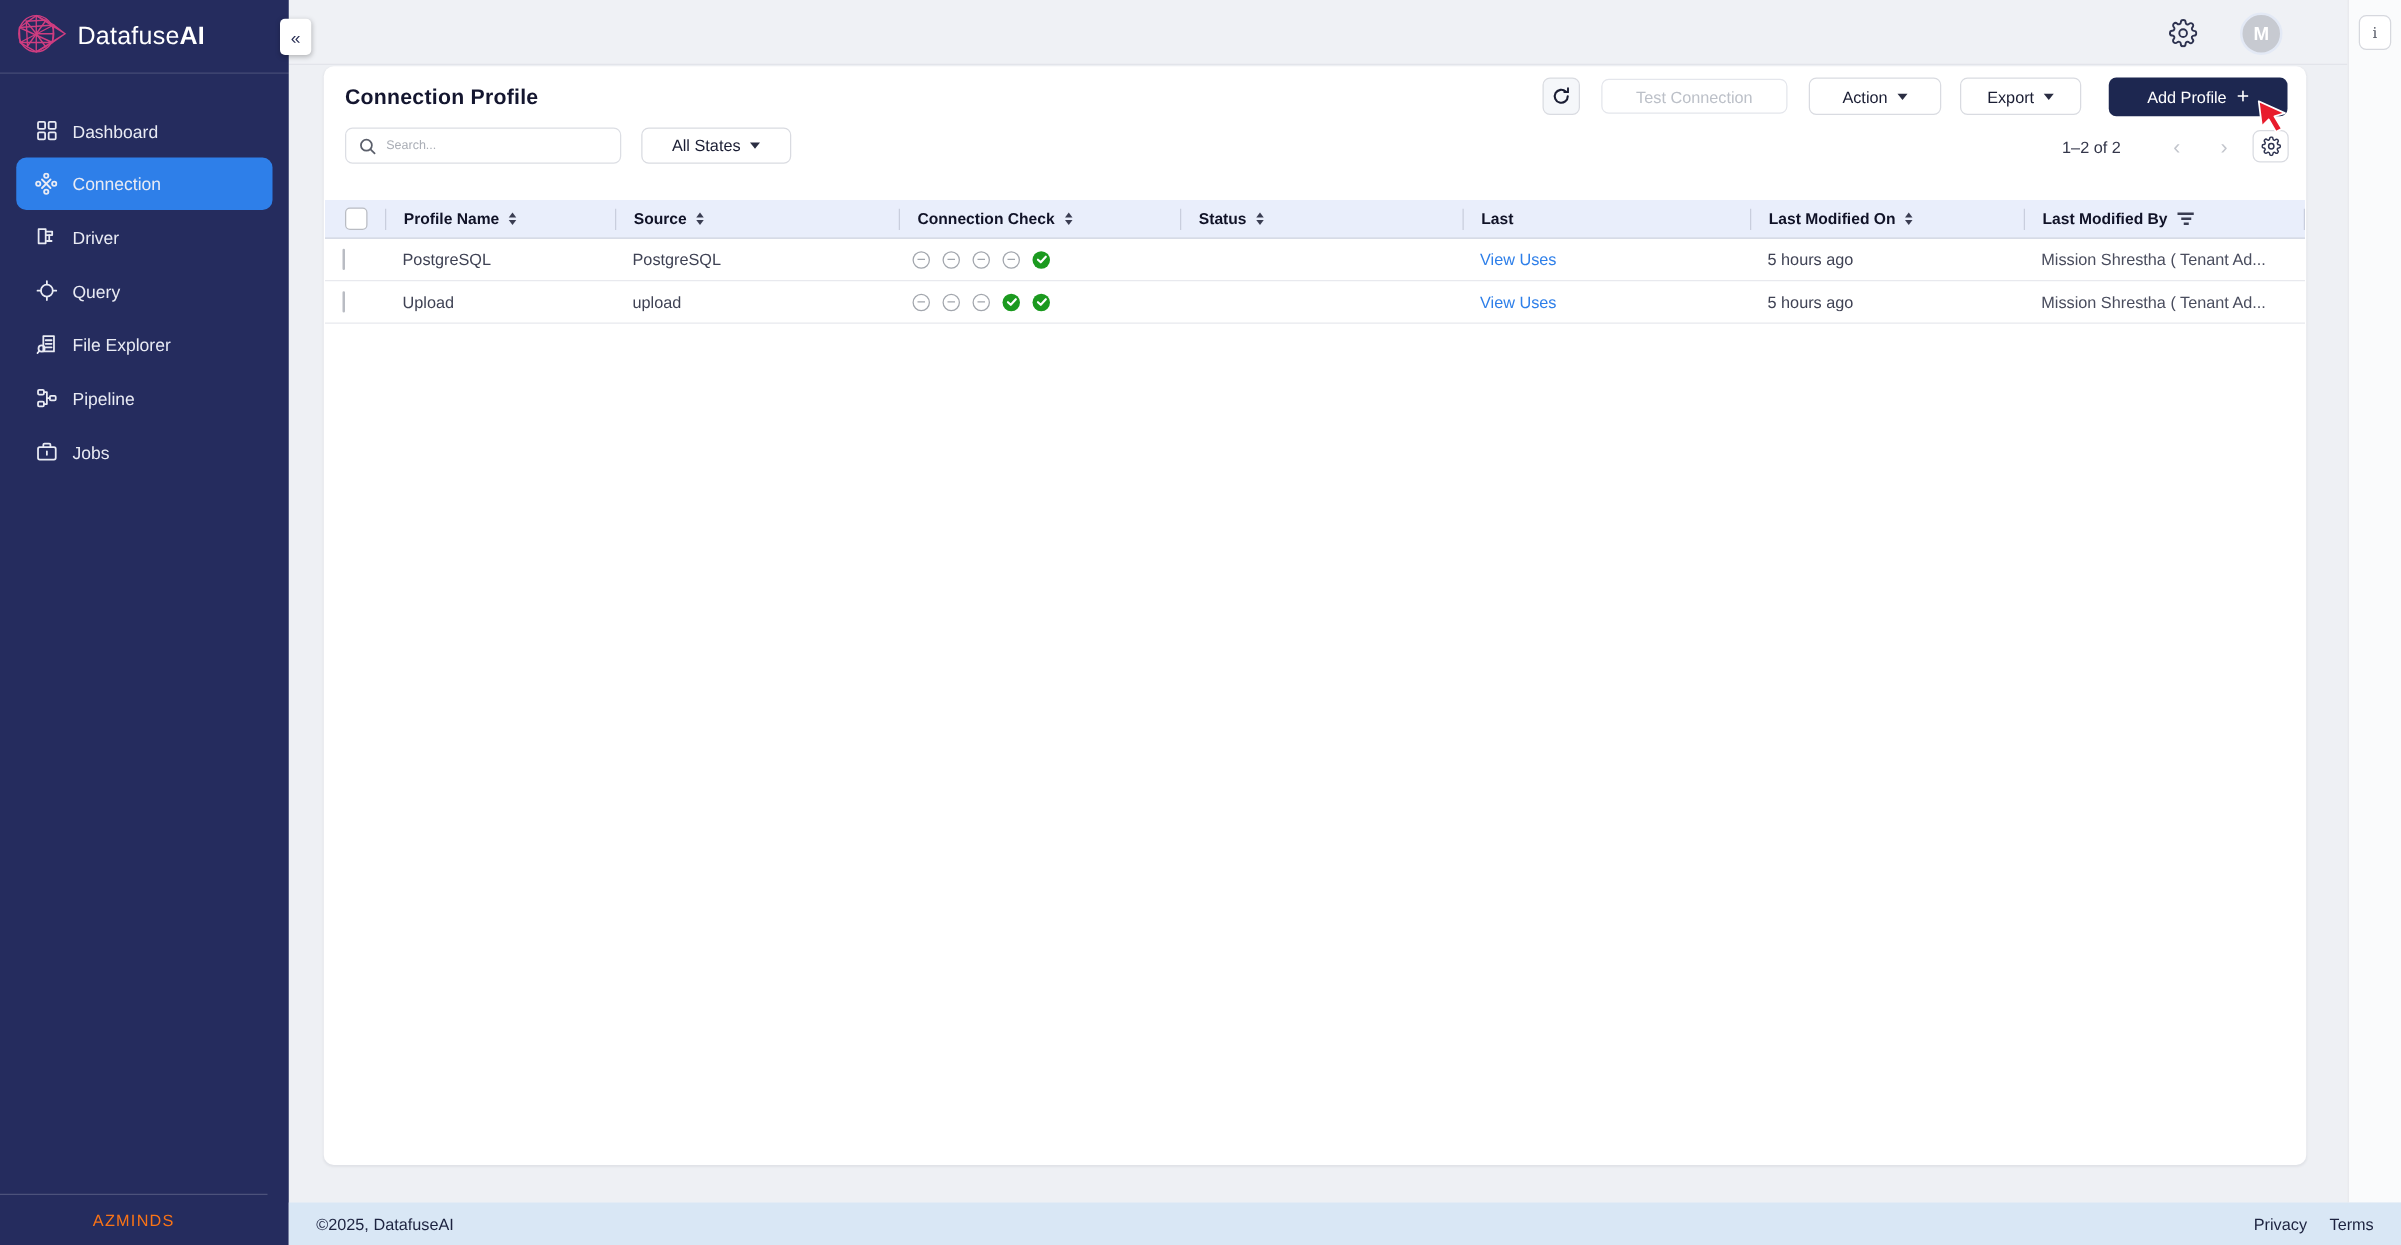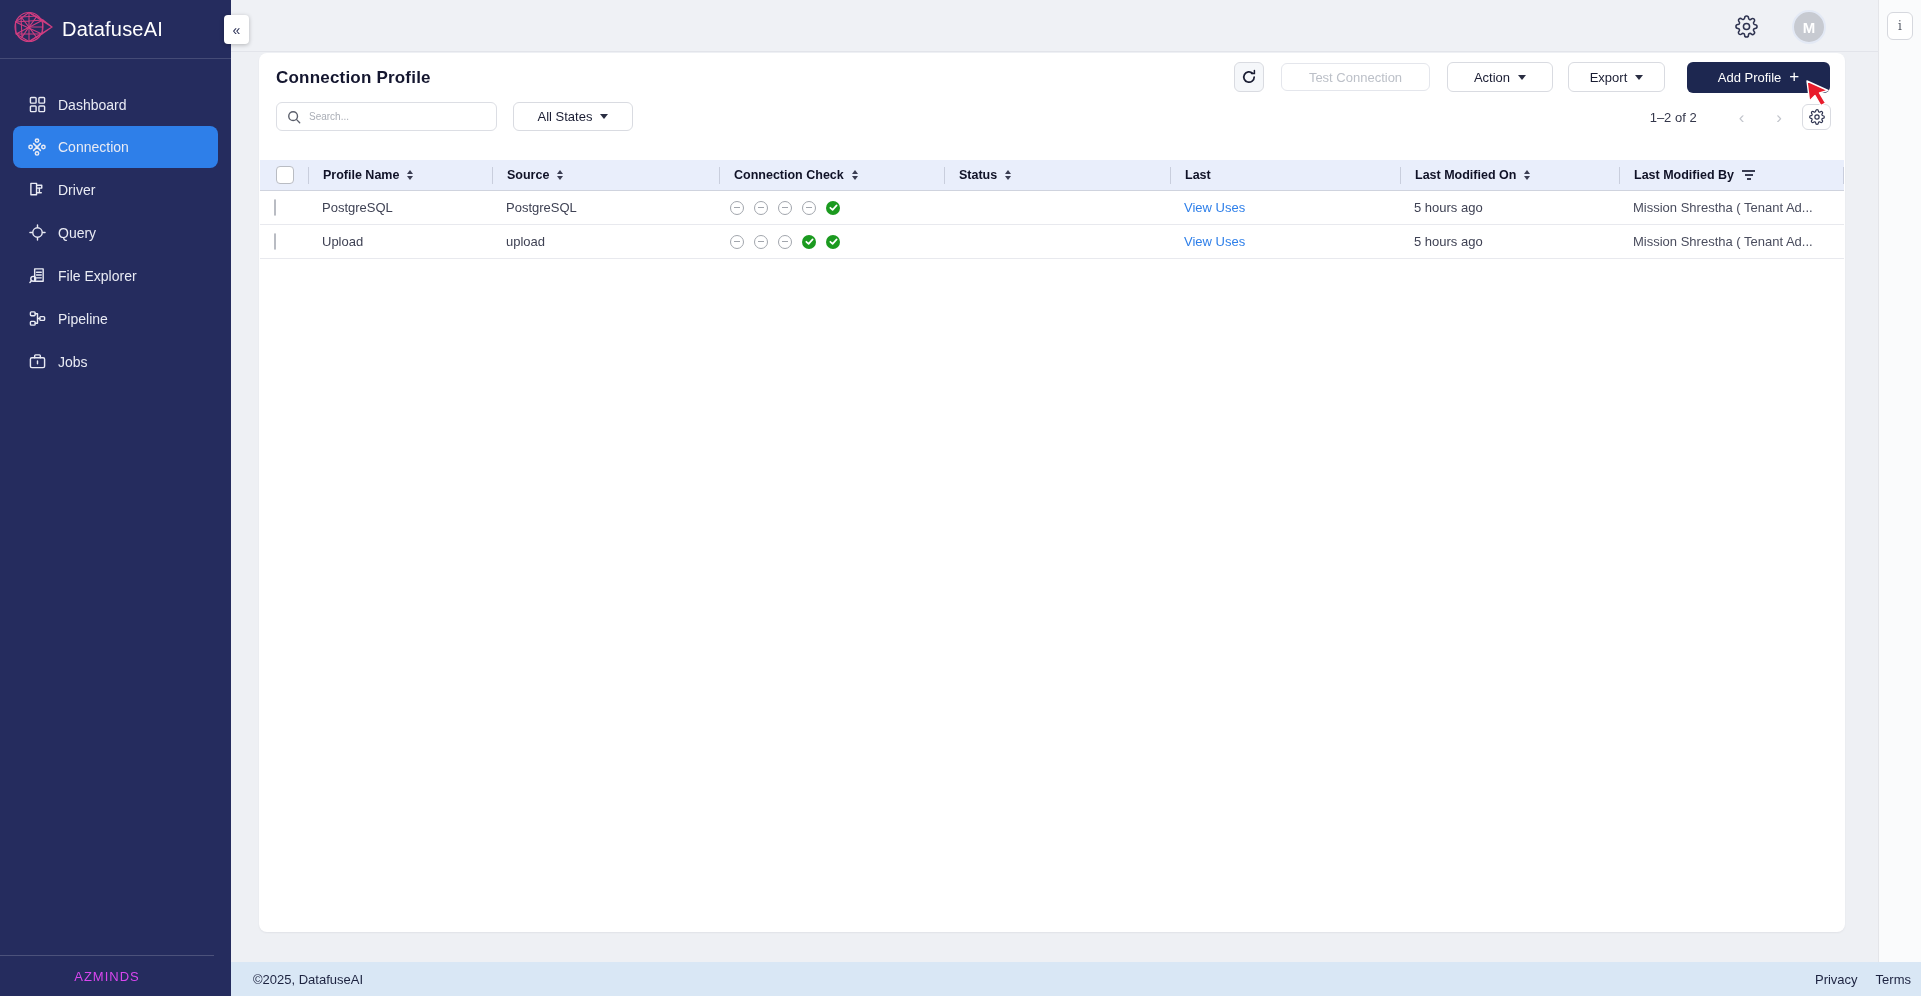--- a/index.html
+++ b/index.html
@@ -3,43 +3,43 @@
 <meta charset="utf-8">
 <style>
   * { margin:0; padding:0; box-sizing:border-box; }
   html,body { width:1921px; height:996px; overflow:hidden; }
   body { font-family:"Liberation Sans", sans-serif; background:#eef0f4; position:relative; color:#3d4152; }
 
   
   .sidebar { position:absolute; left:0; top:0; width:231px; height:996px; background:#252c5e; z-index:5; }
   .brand { height:59px; display:flex; align-items:center; padding-left:12px; border-bottom:1px solid rgba(255,255,255,.15); }
   .brand-text { color:#fff; font-size:20px; margin-left:8px; letter-spacing:.2px; }
-  .brand-text b { font-weight:400;text-align:center; }
+  .brand-text b { font-weight:700;text-align:center; }
   .collapse-btn { position:absolute; left:224px; top:15px; width:25px; height:29px; background:#fff; border-radius:4px; box-shadow:0 1px 4px rgba(0,0,0,.25); display:flex; align-items:center; justify-content:center; font-size:14px; color:#2a2f55; cursor:pointer; z-index:9; }
   .nav { padding:24px 0 0 0; }
   .nav-item { height:43px; display:flex; align-items:center; padding-left:28px; color:#e9ebf4; font-size:14px; cursor:pointer; position:relative; }
   .nav-item .nicon { width:18px; height:18px; margin-right:12px; display:inline-flex; align-items:center; justify-content:center; flex:0 0 18px; }
   .nav-item.active { background:#2e7fe9; border-radius:8px; margin:0 13px; padding-left:15px; height:42px; }
   .nav-item.active .nicon { margin-right:12px; }
   svg.sic { stroke:#e9ebf4; fill:none; stroke-width:1.5; stroke-linecap:round; stroke-linejoin:round; }
-  .sidebar-bottom { position:absolute; left:0; right:17px; bottom:0; height:41px; border-top:1px solid rgba(255,255,255,.18); display:flex; align-items:center; justify-content:center; color:#d946ef; font-size:13px; letter-spacing:1px; }
+  .sidebar-bottom { position:absolute; left:0; right:17px; bottom:0; height:41px; border-top:1px solid rgba(255,255,255,.18); display:flex; align-items:center; justify-content:center; color:#f97316; font-size:13px; letter-spacing:1px; }
 
   
   .topbar { position:absolute; left:231px; top:0; width:1647px; height:52px; background:#eff1f5; border-bottom:1px solid #e2e4ea; }
   .topbar-gear { position:absolute; right:120px; top:15px; width:23px; height:23px; cursor:pointer; }
   .avatar { position:absolute; right:52px; top:10px; width:34px; height:34px; border-radius:50%; background:#c7cad1; border:2px solid #e3e9f5; color:#fff; font-size:15px; font-weight:700; display:flex; align-items:center; justify-content:center; cursor:pointer; }
 
   
   .right-strip { position:absolute; right:0; top:0; width:43px; height:962px; background:#fafbfc; border-left:1px solid #e4e5e9; z-index:4; }
   .info-btn { position:absolute; left:8px; top:12px; width:26px; height:28px; background:#fff; border:1px solid #d6d8de; border-radius:6px; font-family:"DejaVu Serif", serif; font-size:12px; color:#555a66; display:flex; align-items:center; justify-content:center; cursor:pointer; }
 
   
   .footer { position:absolute; left:231px; right:0; bottom:0; height:34px; background:#d9e7f5; display:flex; align-items:center; font-size:13px; color:#1d2340; z-index:6; }
   .footer .copy { margin-left:22px; }
-  .footer .links { margin-left:auto; margin-right:10px; display:flex; gap:18px; }
+  .footer .links { margin-left:auto; margin-right:22px; display:flex; gap:18px; }
   .footer .links span { cursor:pointer; }
 
   
   .card { position:absolute; left:259px; top:53px; width:1586px; height:879px; background:#fff; border-radius:8px; box-shadow:0 1px 2px rgba(17,24,39,.06); }
   .page-title { position:absolute; left:17px; top:15px; font-size:17px; font-weight:700; color:#14162f; letter-spacing:.2px; }
 
   .btn { display:inline-flex; align-items:center; justify-content:center; border:1px solid #d9dbe1; border-radius:6px; background:#fff; font-size:13px; color:#1a1d33; cursor:pointer; gap:8px; }
   .caret { width:0; height:0; border-left:4px solid transparent; border-right:4px solid transparent; border-top:5px solid #2a2d42; }
   .toolbar { position:absolute; top:9px; left:0; width:100%; height:32px; }
   .refresh-btn { position:absolute; left:975px; top:0; width:30px; height:30px; background:#f5f7fa; }

